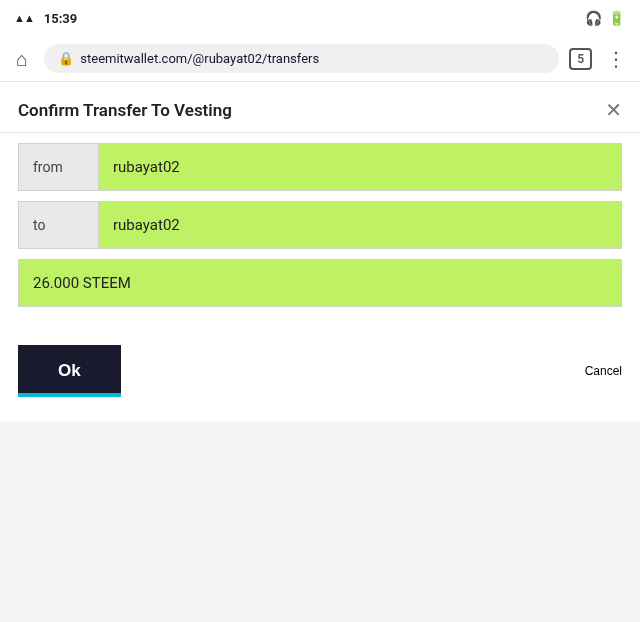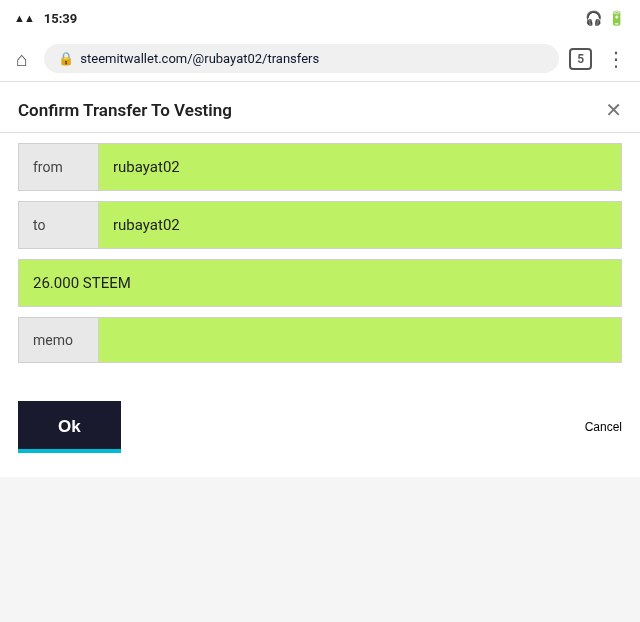--- a/index.html
+++ b/index.html
@@ -239,24 +239,20 @@
 
     <div class="field-row">
       <div class="field-label">to</div>
       <div class="field-value">rubayat02</div>
     </div>
 
     <div class="field-row">
       <div class="field-value">26.000 STEEM</div>
     </div>
 
-    <div class="field-row">
-      <div class="field-label">memo</div>
-      <div class="field-value empty"></div>
-    </div>
 
   </div>
 
   <div class="button-row">
     <div class="ok-wrapper">
       <button class="ok-btn">Ok</button>
     </div>
     <button class="cancel-btn">Cancel</button>
   </div>
 

